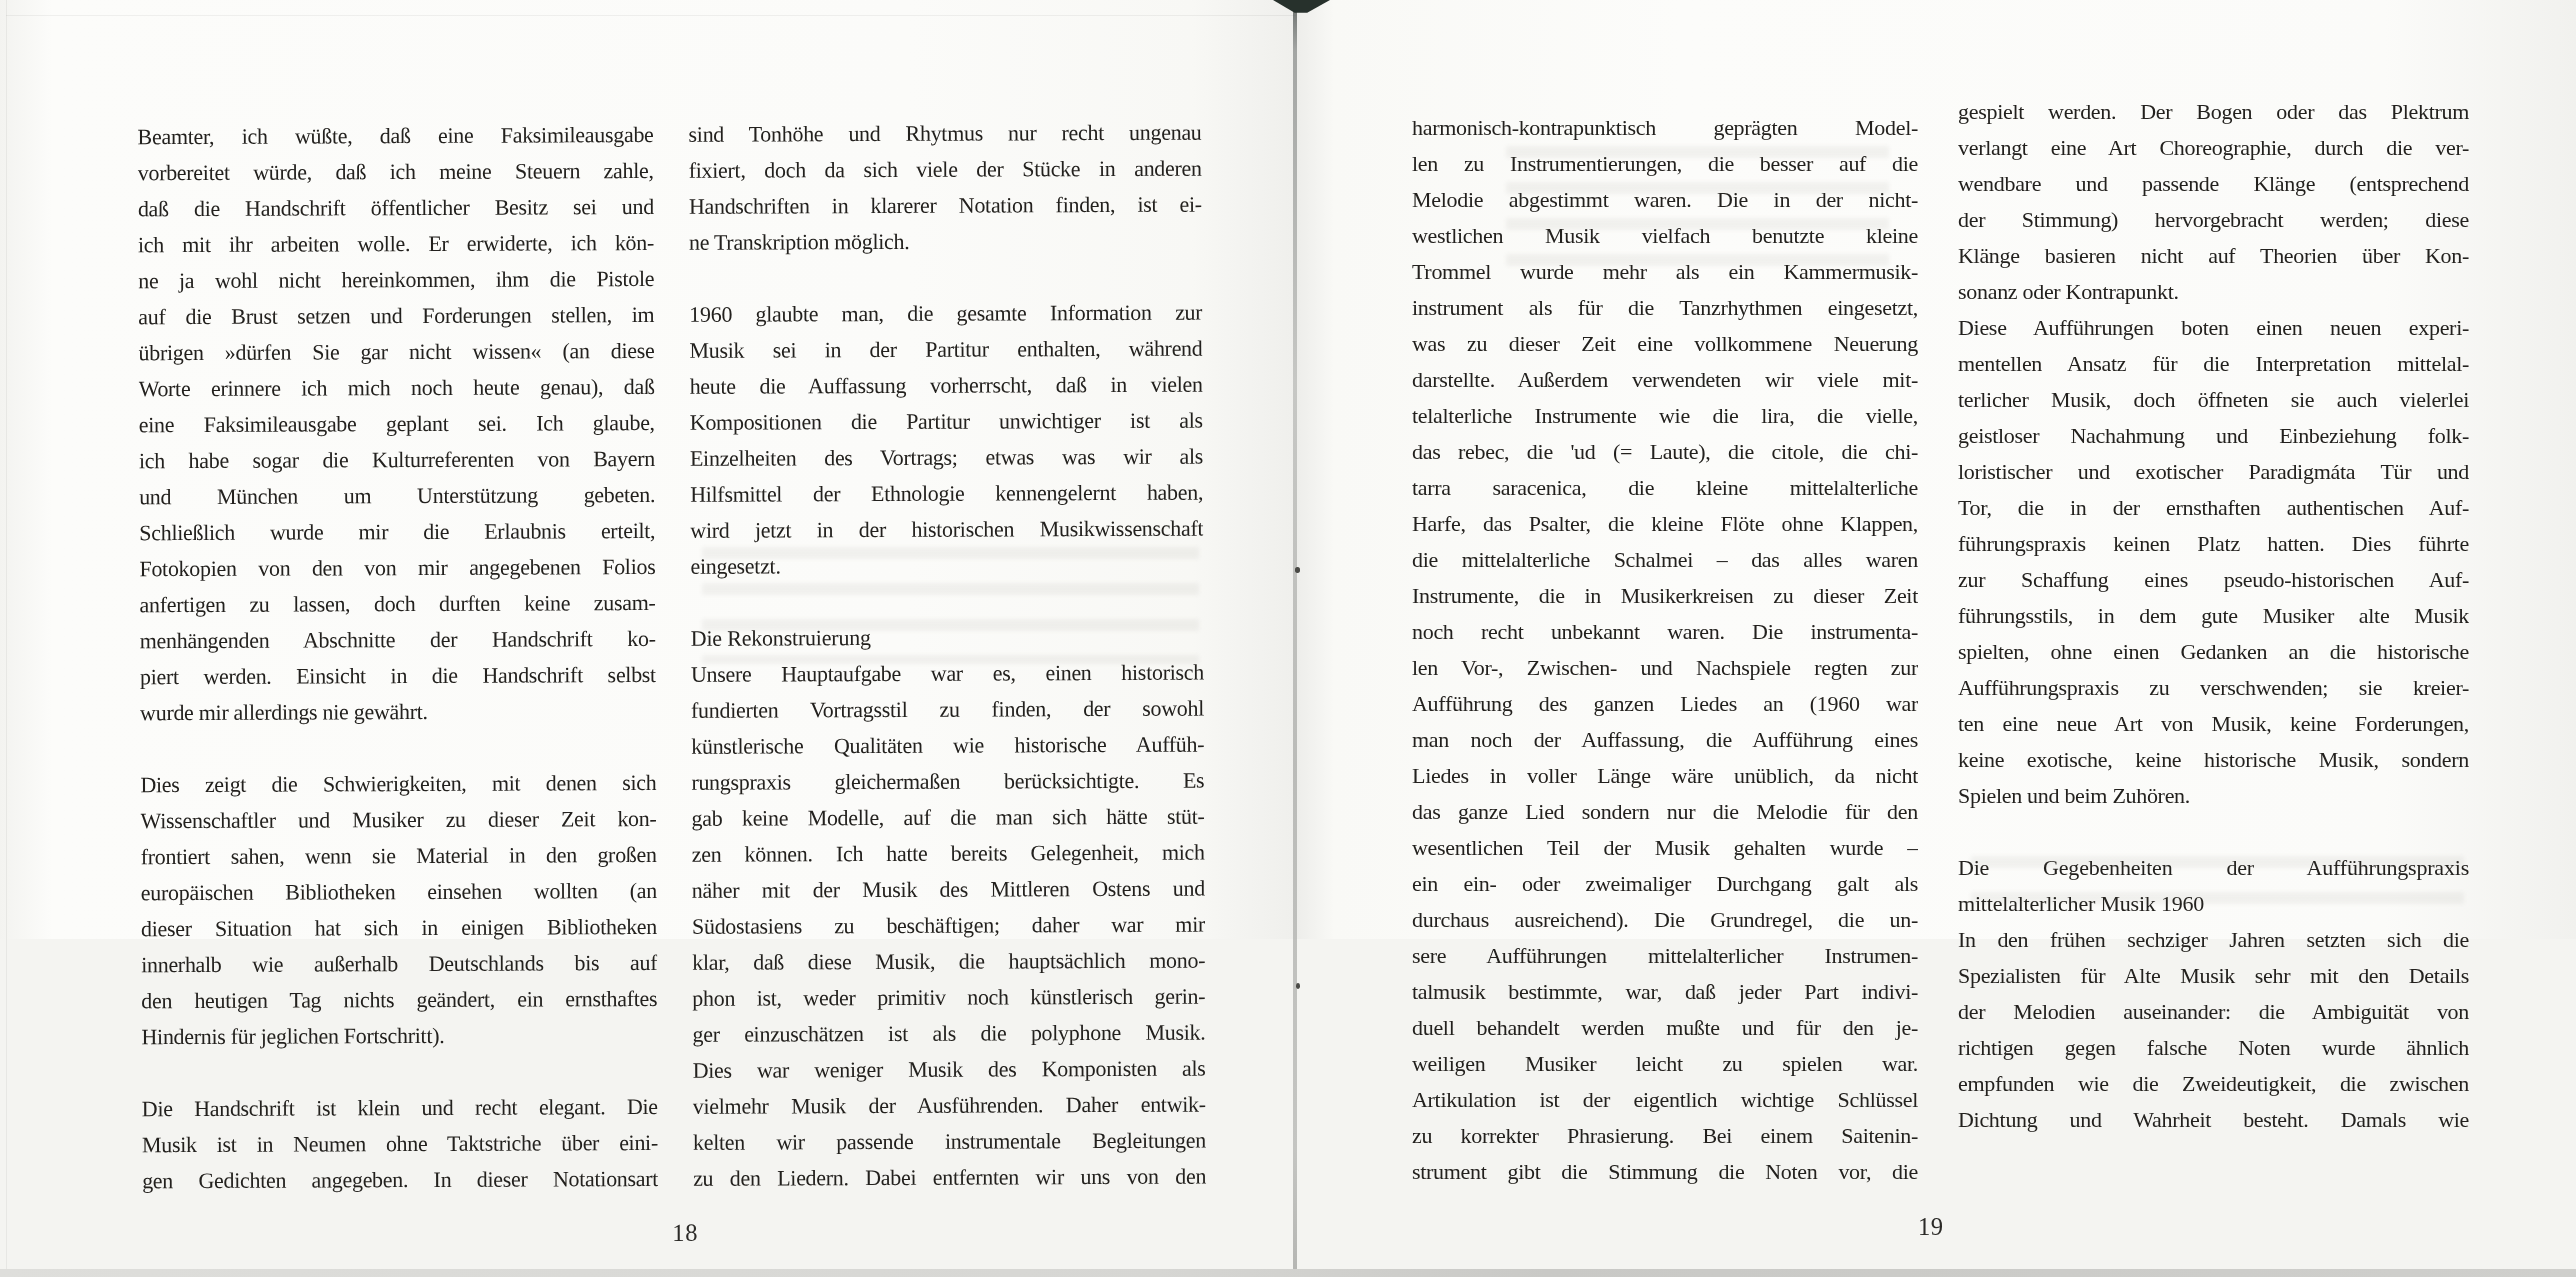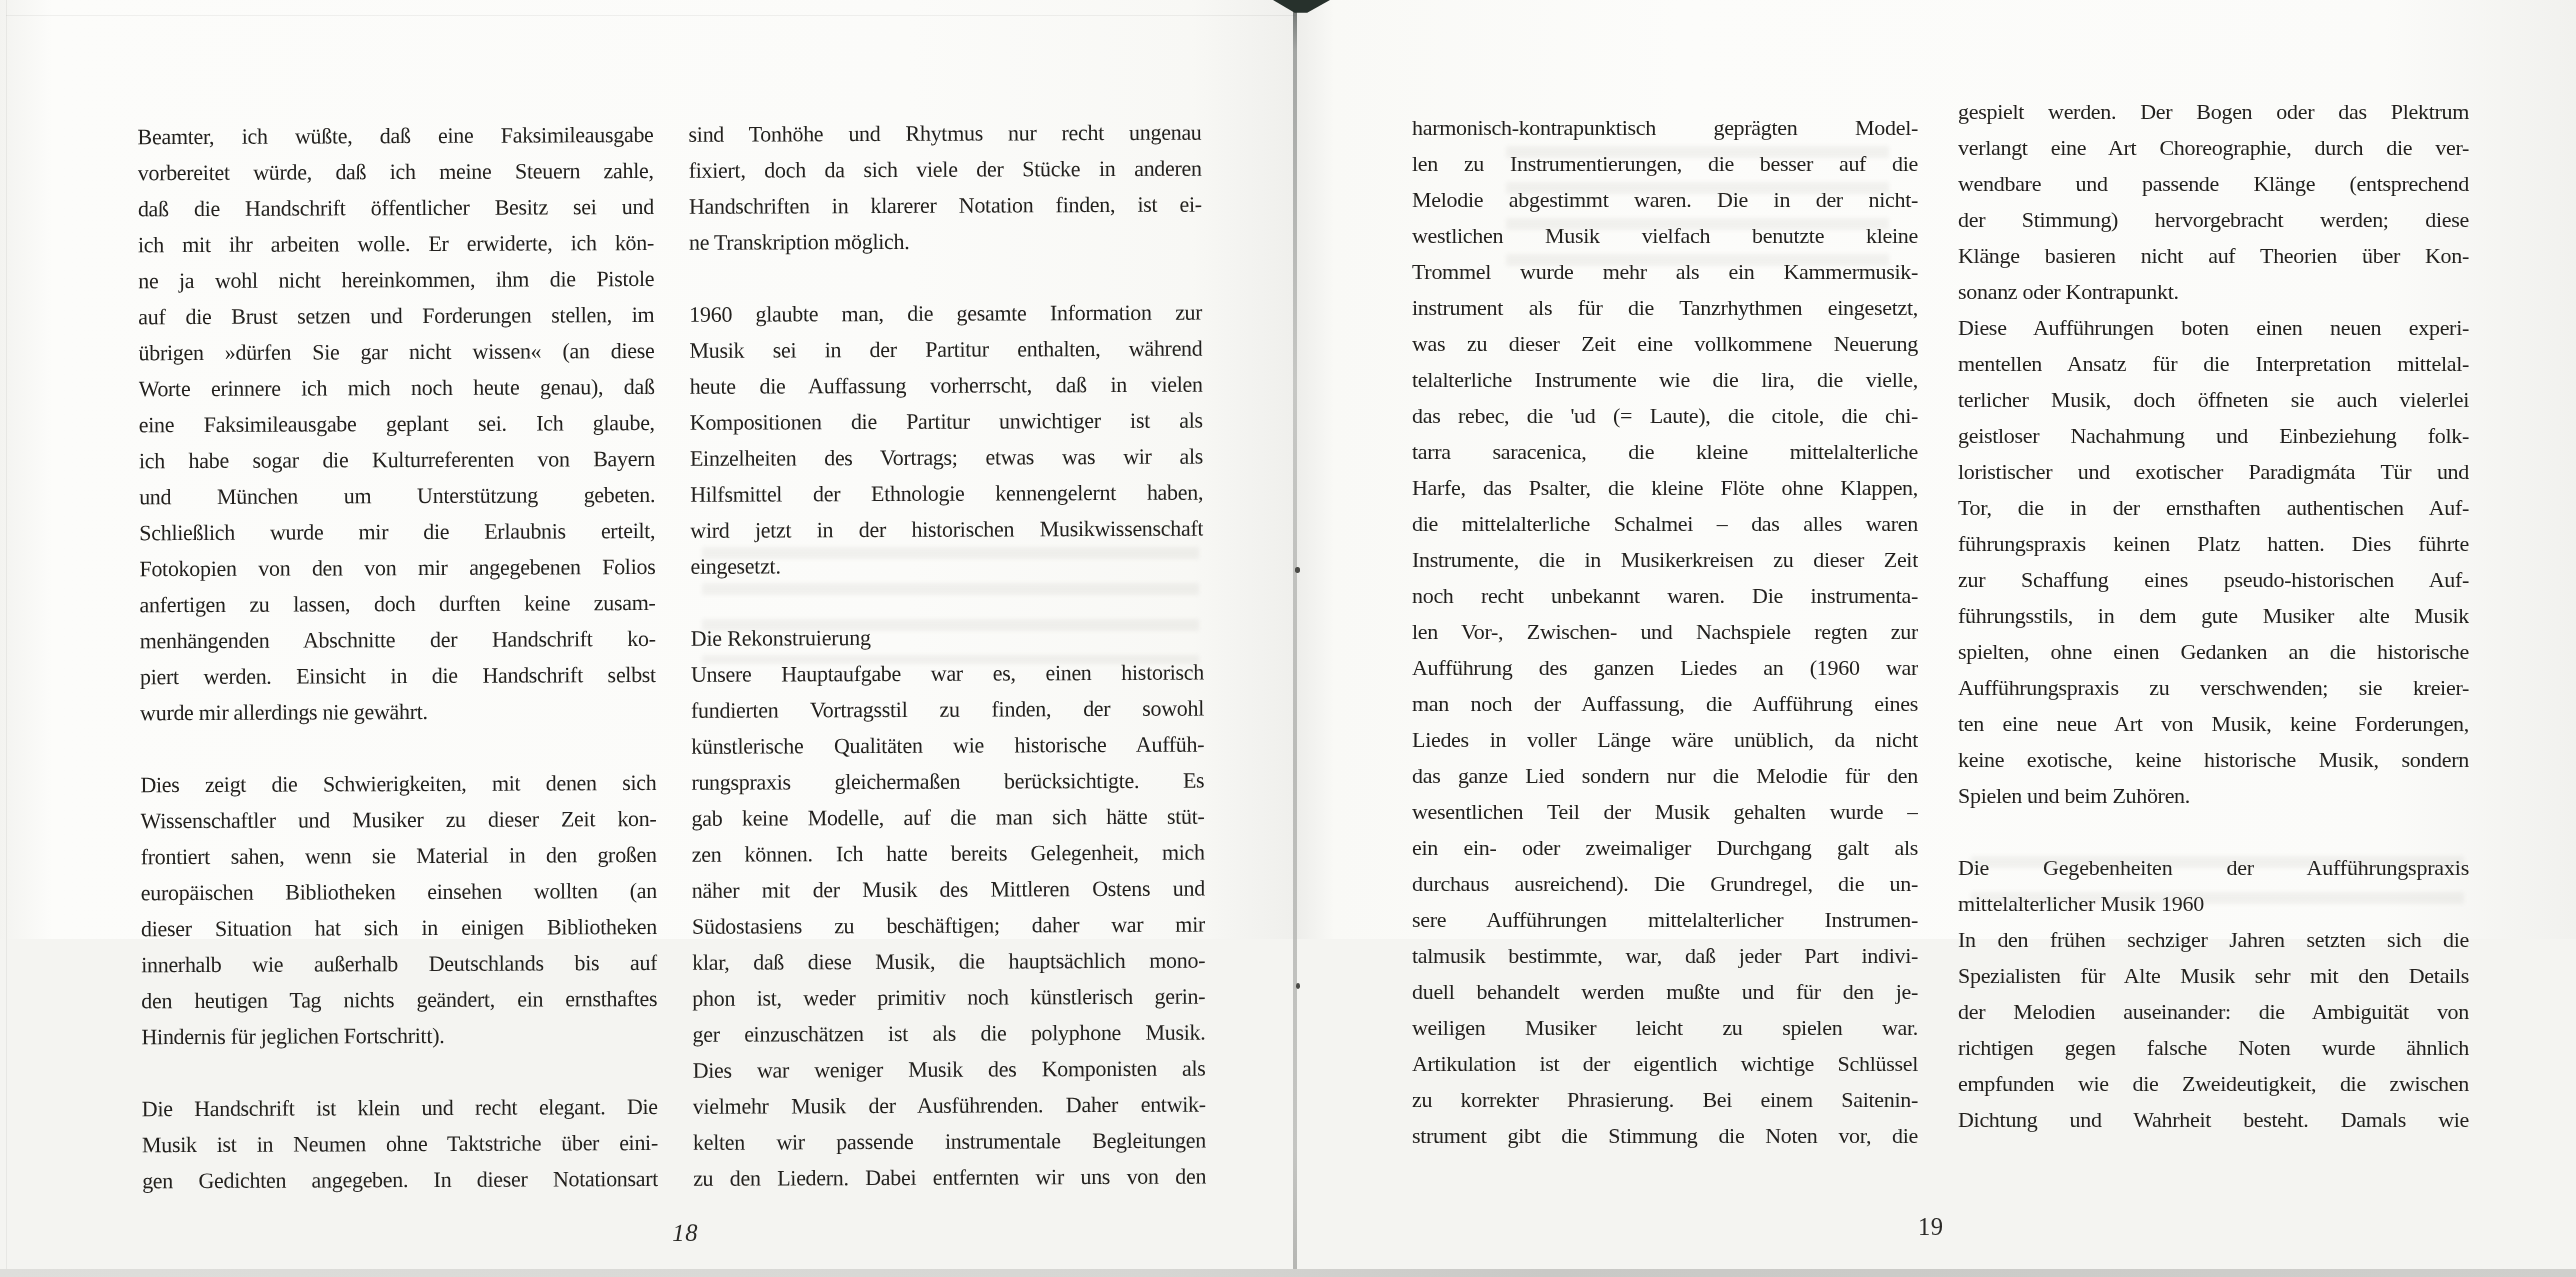--- a/index.html
+++ b/index.html
@@ -138,35 +138,36 @@
           <div class="line">Südostasiens zu beschäftigen; daher war mir</div>
           <div class="line">klar, daß diese Musik, die hauptsächlich mono-</div>
           <div class="line">phon ist, weder primitiv noch künstlerisch gerin-</div>
           <div class="line">ger einzuschätzen ist als die polyphone Musik.</div>
           <div class="line">Dies war weniger Musik des Komponisten als</div>
           <div class="line">vielmehr Musik der Ausführenden. Daher entwik-</div>
           <div class="line">kelten wir passende instrumentale Begleitungen</div>
           <div class="line">zu den Liedern. Dabei entfernten wir uns von den</div>
         </div>
       </div>
-    <div class="pagenum" style="left:669px;top:1219px;font-style:italic;">18</div>
+    <div class="pagenum" style="left:669px;top:1219px;">18</div>
   </div>
   <div class="ghost" style="left:702px;top:547px;width:497px;height:117px;"></div>
 </div>
 
 <div class="page page-right">
   <div class="col" style="left:116px;top:110px;width:506px;">
       <div class="block para">
         <div class="line">harmonisch-kontrapunktisch geprägten Model-</div>
         <div class="line">len zu Instrumentierungen, die besser auf die</div>
         <div class="line">Melodie abgestimmt waren. Die in der nicht-</div>
         <div class="line">westlichen Musik vielfach benutzte kleine</div>
         <div class="line">Trommel wurde mehr als ein Kammermusik-</div>
         <div class="line">instrument als für die Tanzrhythmen eingesetzt,</div>
         <div class="line">was zu dieser Zeit eine vollkommene Neuerung</div>
+        <div class="line">darstellte. Außerdem verwendeten wir viele mit-</div>
         <div class="line">telalterliche Instrumente wie die lira, die vielle,</div>
         <div class="line">das rebec, die 'ud (= Laute), die citole, die chi-</div>
         <div class="line">tarra saracenica, die kleine mittelalterliche</div>
         <div class="line">Harfe, das Psalter, die kleine Flöte ohne Klappen,</div>
         <div class="line">die mittelalterliche Schalmei – das alles waren</div>
         <div class="line">Instrumente, die in Musikerkreisen zu dieser Zeit</div>
         <div class="line">noch recht unbekannt waren. Die instrumenta-</div>
         <div class="line">len Vor-, Zwischen- und Nachspiele regten zur</div>
         <div class="line">Aufführung des ganzen Liedes an (1960 war</div>
         <div class="line">man noch der Auffassung, die Aufführung eines</div>

